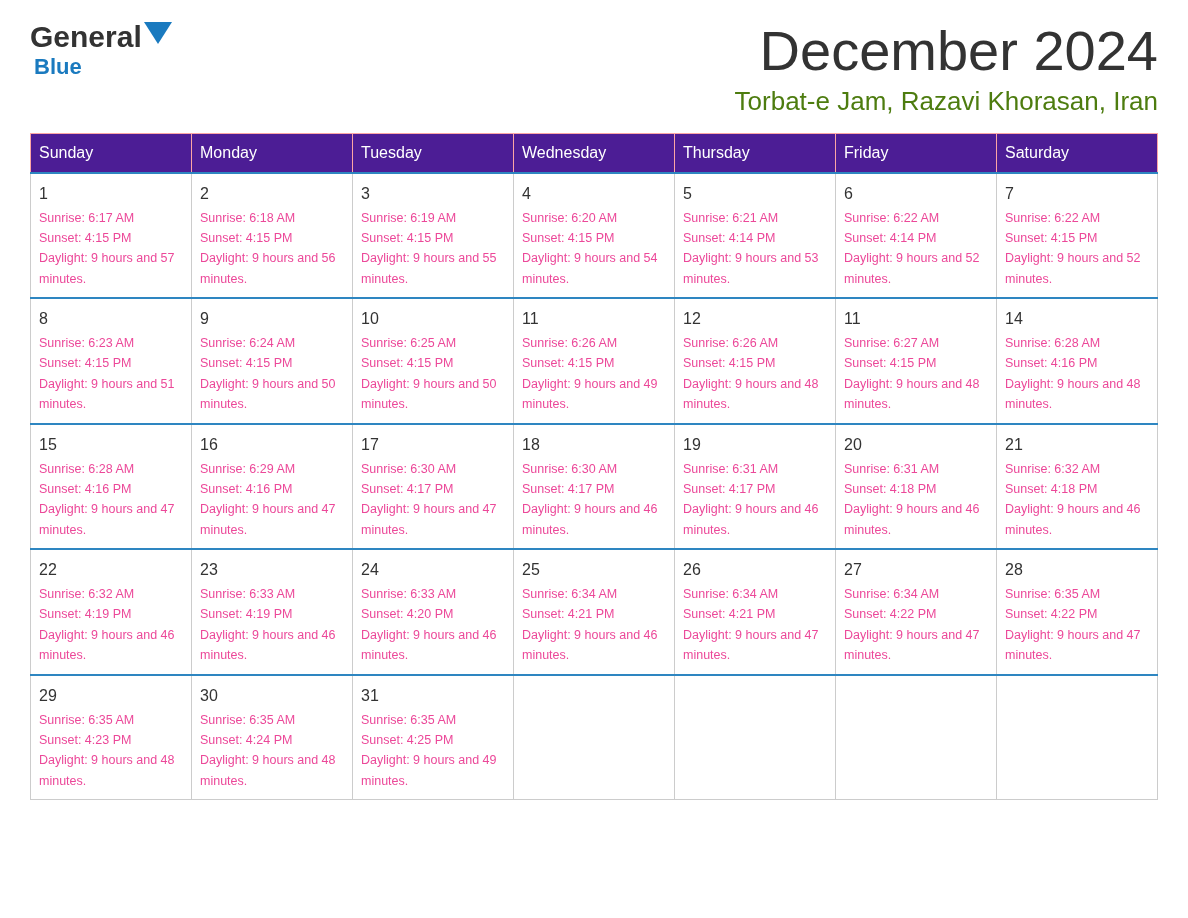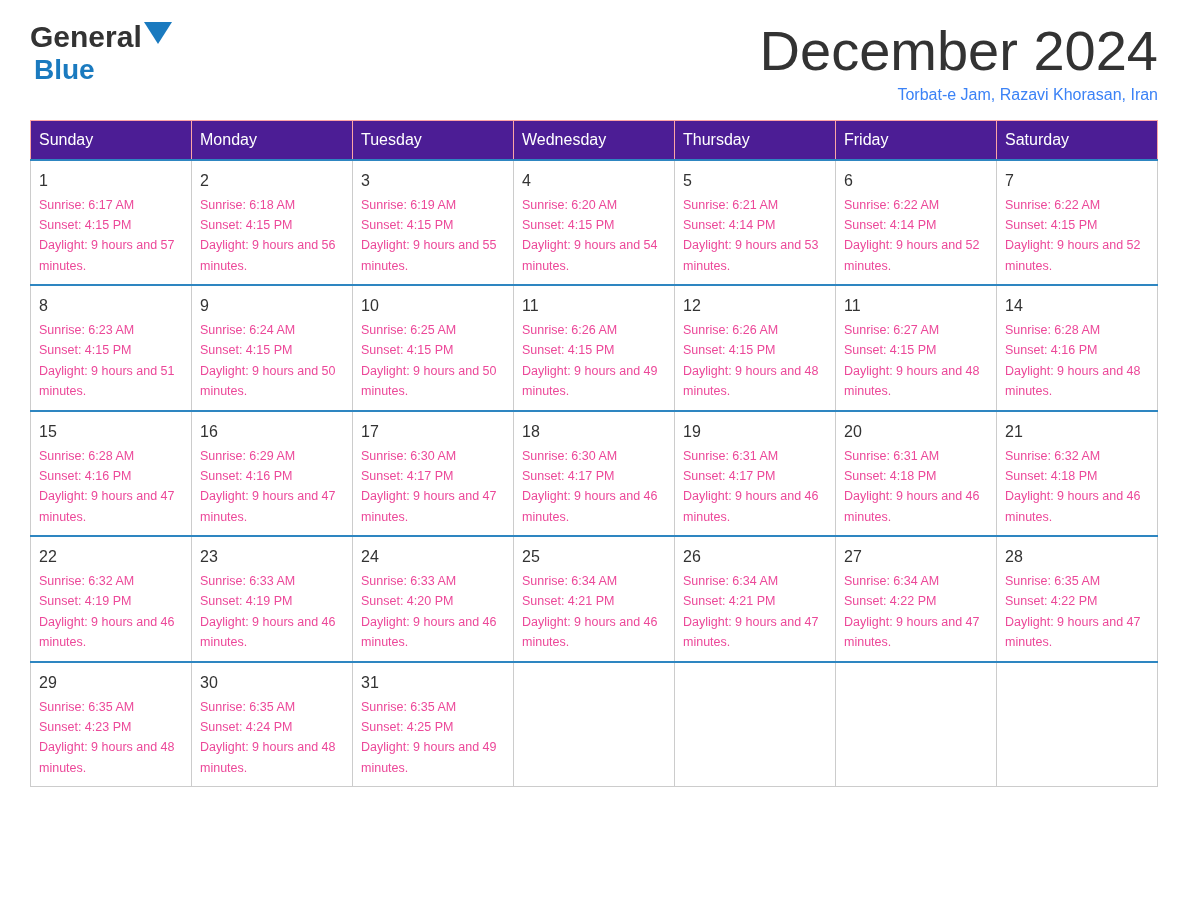--- a/index.html
+++ b/index.html
@@ -20,22 +20,22 @@
     .title-area {
       text-align: right;
     }
     .month-title {
       font-size: 56px;
       font-weight: normal;
       color: #333;
       line-height: 1.1;
     }
     .location-title {
-      font-size: 16px;
-      color: #3b82f6;
+      font-size: 26px;
+      color: #4d7c0f;
       margin-top: 4px;
     }
     table {
       width: 100%;
       border-collapse: collapse;
       table-layout: fixed;
     }
     thead tr th {
       background-color: #4c1d95;
       color: #fff;
@@ -85,21 +85,21 @@
 
 <div class="header">
   <div class="logo-wrapper">
     <div class="logo-top">
       <span class="logo-g">General</span>
       <svg width="28" height="28" viewBox="0 0 28 28" style="margin-left:2px;margin-top:-2px;">
         <polygon points="0,0 28,0 14,22" fill="#1a7abf"></polygon>
       </svg>
     </div>
     <div style="margin-left:4px;">
-      <span style="font-size:28px;font-weight:bold;color:#1a7abf;">Blue</span>
+      <span style="font-size:22px;font-weight:bold;color:#1a7abf;">Blue</span>
     </div>
   </div>
   <div class="title-area">
     <div class="month-title">December 2024</div>
     <div class="location-title">Torbat-e Jam, Razavi Khorasan, Iran</div>
   </div>
 </div>
 
 <table>
   <thead>

